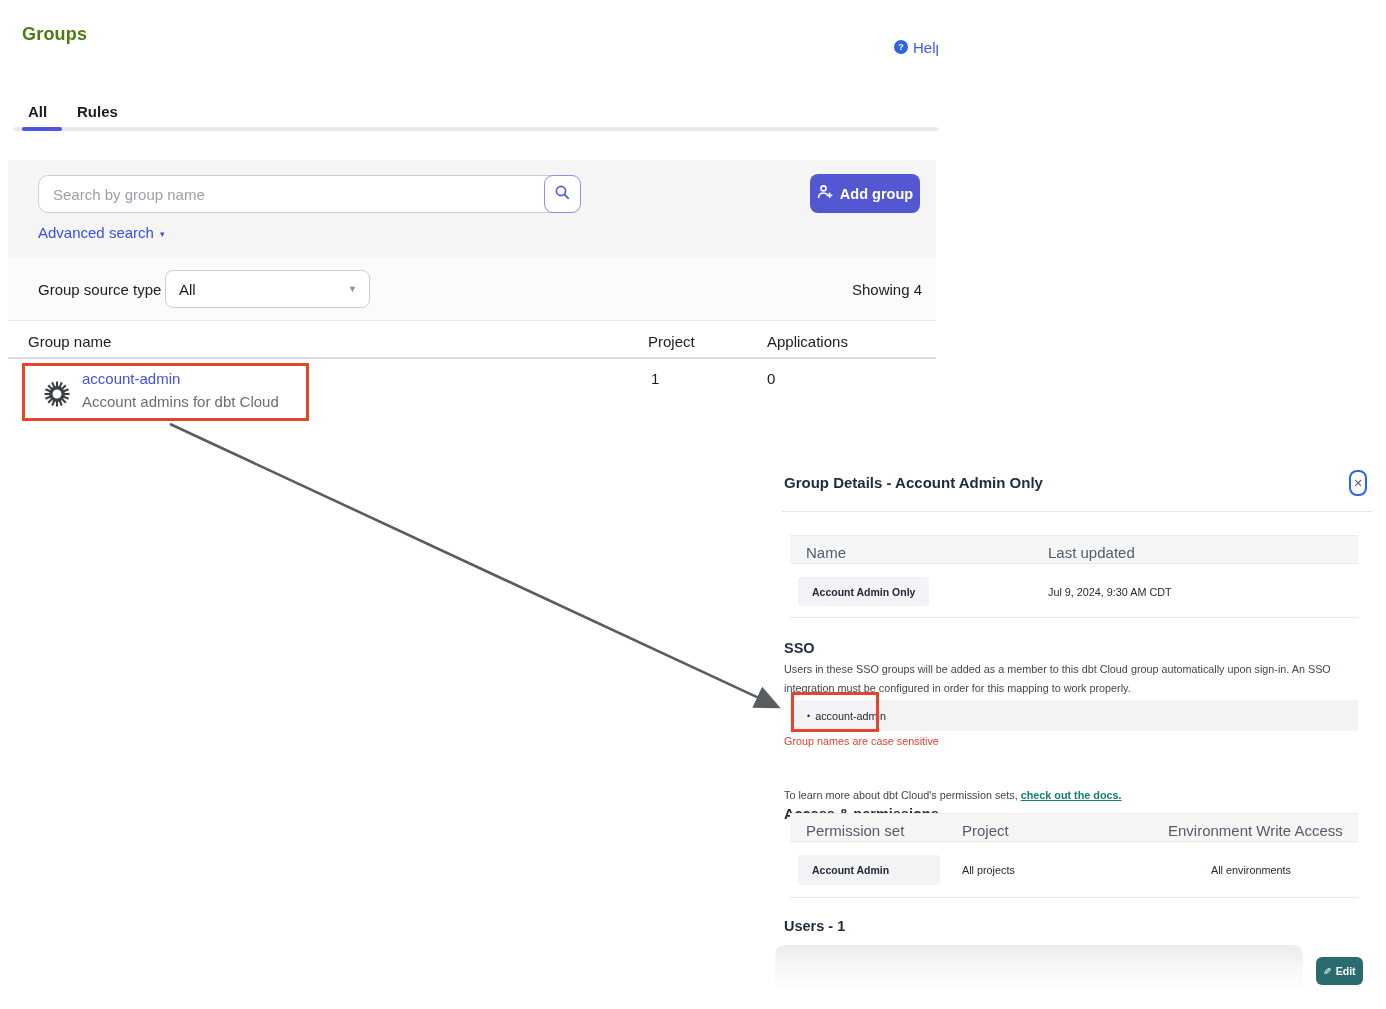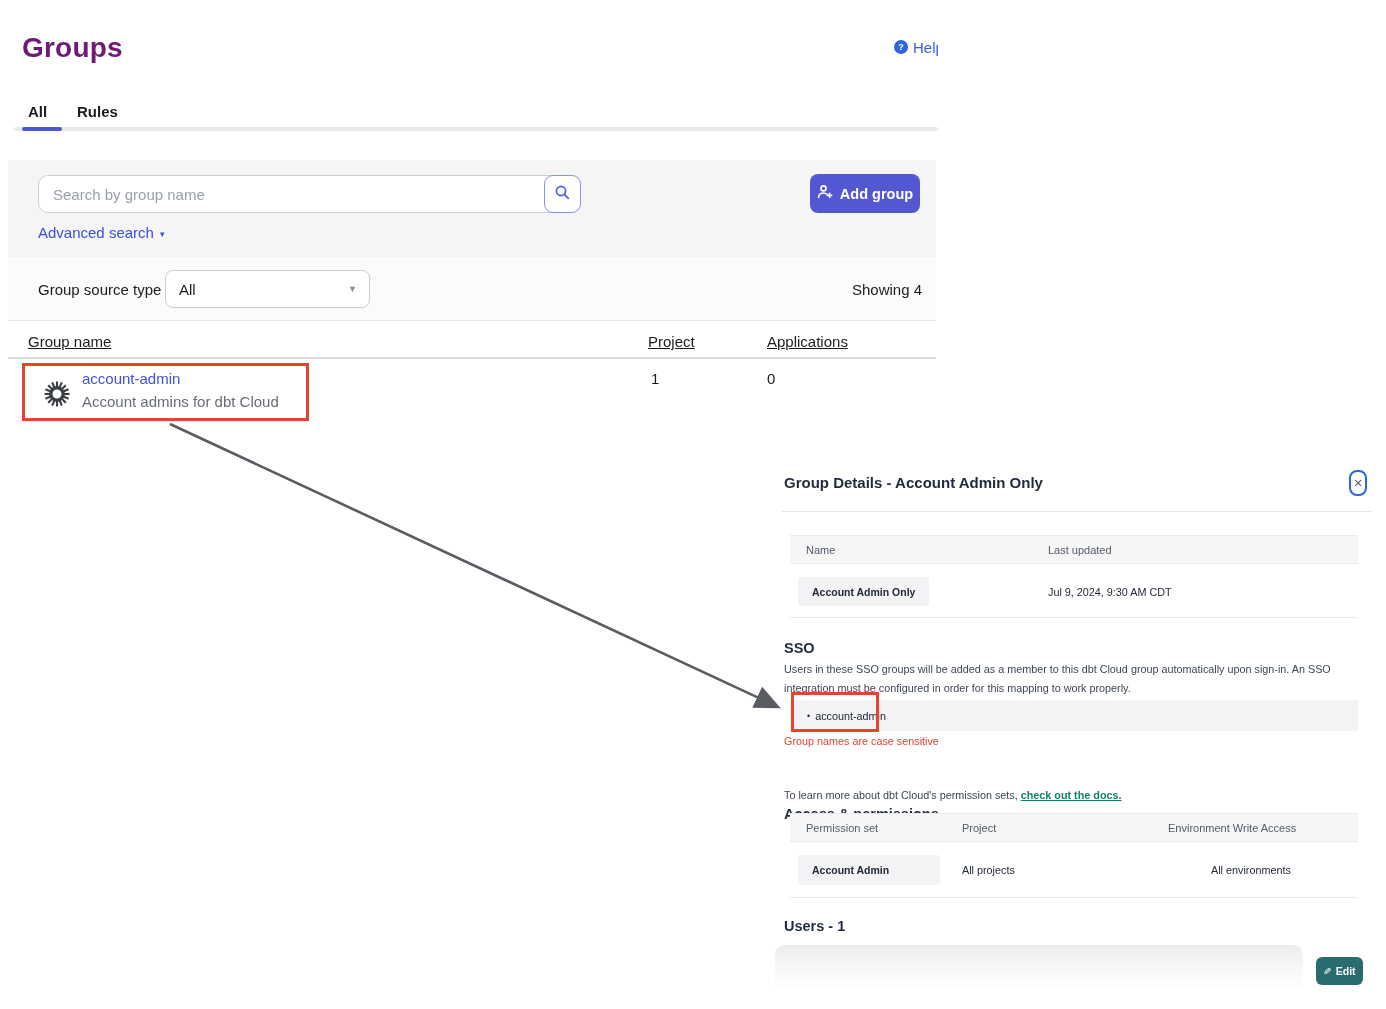--- a/index.html
+++ b/index.html
@@ -1,20 +1,20 @@
 <!DOCTYPE html>
 <html><head>
 <meta charset="utf-8">
 <style>
   * { margin:0; padding:0; box-sizing:border-box; }
   html,body { width:1386px; height:1009px; background:#ffffff; font-family:"Liberation Sans", sans-serif; position:relative; overflow:hidden; }
   .abs { position:absolute; }
 
   
-  .ok-title { left:22px; top:32px; font-size:28px; font-weight:700; color:#701a75; letter-spacing:.2px; }
+  .ok-title { left:22px; top:24px; font-size:18px; font-weight:700; color:#4d7c0f; letter-spacing:.2px; }
   .help-clip { left:894px; top:36px; width:44px; height:22px; overflow:hidden; white-space:nowrap; display:flex; align-items:center; gap:5px; cursor:pointer; }
   .help-badge { width:14px; height:14px; min-width:14px; border-radius:50%; background:#2f63e4; color:#fff; font-size:9px; font-weight:700; display:flex; align-items:center; justify-content:center; }
   .help-label { font-size:15px; color:#3a5ce2; }
 
   .tab { font-size:15px; font-weight:700; color:#1c1c21; cursor:pointer; }
   .tab-all { left:28px; top:103px; }
   .tab-rules { left:77px; top:103px; }
   .tab-track { left:14px; top:127px; width:924px; height:4px; background:#e9e9ea; border-radius:2px; }
   .tab-active-bar { left:22px; top:127px; width:40px; height:4px; background:#4b55dd; border-radius:2px; }
 
@@ -33,21 +33,21 @@
   .adv-search { left:38px; top:224px; display:flex; align-items:center; gap:6px; cursor:pointer; }
   .adv-search-label { font-size:15px; color:#3a4ee0; }
   .adv-caret { font-size:9px; color:#3a4ee0; padding-top:2px; }
 
   .filter-label { left:38px; top:281px; font-size:15px; color:#1c1c21; }
   .filter-select { left:165px; top:270px; width:205px; height:38px; background:#fff; border:1px solid #cbced4; border-radius:8px; display:flex; align-items:center; justify-content:space-between; padding:0 12px 0 13px; cursor:pointer; }
   .filter-value { font-size:15px; color:#1c1c21; }
   .filter-caret { font-size:9px; color:#8b9098; }
   .showing { left:838px; top:281px; width:84px; text-align:right; font-size:15px; color:#1c1c21; }
 
-  .th { font-size:15px; color:#1c1c21;text-decoration:underline; }
+  .th { font-size:15px; color:#1c1c21; }
   .th-name { left:28px; top:333px; }
   .th-people { left:648px; top:333px; }
   .th-apps { left:767px; top:333px; }
   .thead-divider { left:8px; top:357px; width:928px; height:2px; background:#dcdde0; }
 
   .row-icon { left:42px; top:379px; }
   .row-name { left:82px; top:370px; font-size:15px; color:#4050e0; cursor:pointer; }
   .row-desc { left:82px; top:393px; font-size:15px; color:#696e76; }
   .row-people { left:651px; top:370px; font-size:15px; color:#1c1c21; }
   .row-apps { left:767px; top:370px; font-size:15px; color:#1c1c21; }
@@ -56,21 +56,21 @@
   .hl-box-1 { left:22px; top:363px; width:287px; height:58px; }
   .hl-box-2 { left:791px; top:692px; width:88px; height:40px; z-index:5; }
 
   .arrow-overlay { left:0; top:0; pointer-events:none; z-index:4; }
   .dbt-title { left:784px; top:474px; font-size:15px; font-weight:700; color:#1f2a3d; }
   .dbt-close { left:1349px; top:470px; width:18px; height:26px; border:2px solid #2c63e8; border-radius:8px; display:flex; align-items:center; justify-content:center; font-size:11px; color:#555b63; cursor:pointer; background:#fff; }
   .dbt-divider { left:782px; top:511px; width:590px; height:1px; background:#e4e5e9; }
 
   .dbt-thead { background:#f6f6f7; border-top:1px solid #eaeaed; border-bottom:1px solid #eaeaed; }
   .t1-head { left:790px; top:535px; width:568px; height:29px; }
-  .dbt-th { font-size:11px; color:#525c6b; }
+  .dbt-th { font-size:15px; color:#525c6b; }
   .t1-h-name { left:806px; top:544px; }
   .t1-h-updated { left:1048px; top:544px; }
   .dbt-pill { background:#f3f3f5; border-radius:3px; display:inline-flex; align-items:center; font-size:10.5px; font-weight:700; color:#222a38; padding:0 14px; }
   .t1-pill { left:798px; top:577px; height:29px; }
   .t1-updated { left:1048px; top:586px; font-size:10.8px; color:#222a38; }
   .t1-bottom { left:790px; top:617px; width:568px; height:1px; background:#eaeaed; }
 
   .dbt-h2 { font-size:14.5px; font-weight:700; color:#1f2a3d; }
   .sso-heading { left:784px; top:640px; }
   .sso-desc { left:784px; top:660px; width:576px; font-size:10.8px; color:#3d4654; line-height:1.72; }

